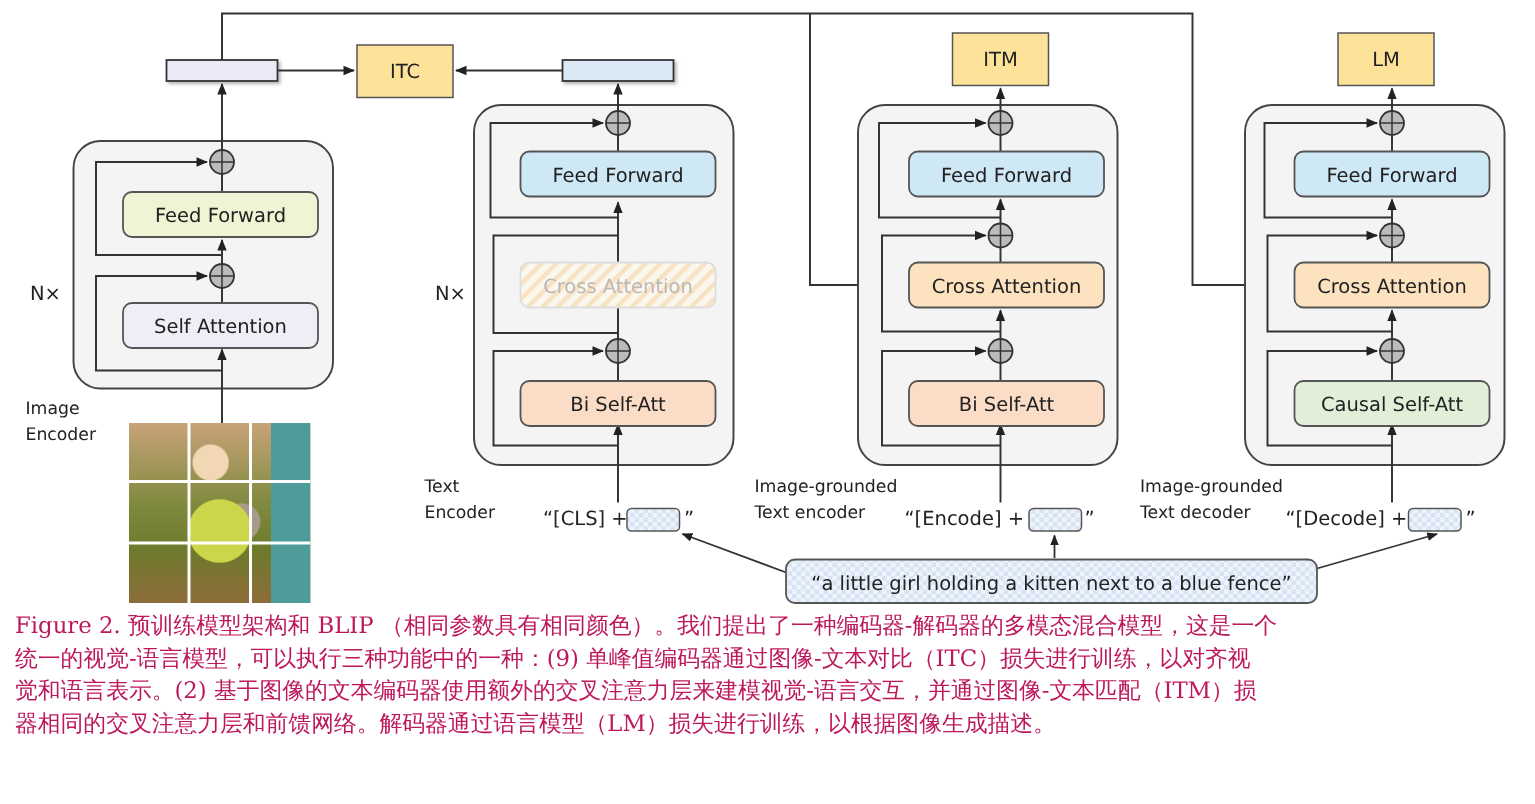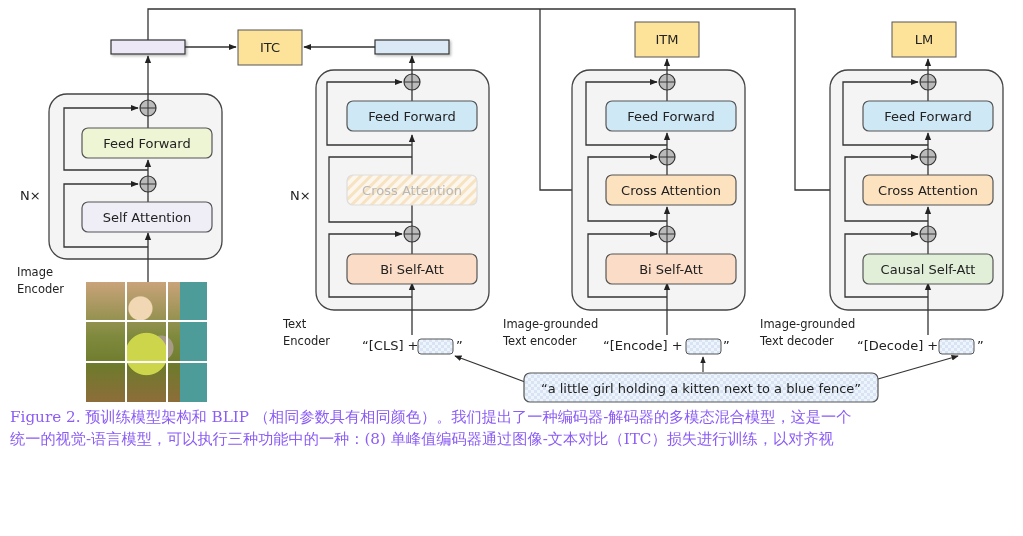--- a/index.html
+++ b/index.html
@@ -3,21 +3,21 @@
 <meta charset="utf-8">
 <style>
   html, body { margin: 0; padding: 0; background: #ffffff; }
   body { width: 1023px; height: 536px; position: relative; overflow: hidden; font-family: "DejaVu Sans", "Liberation Sans", sans-serif; }
   #diagram { position: absolute; left: 0; top: 0; width: 1023px; height: 405px; }
   .blk-text { font-family: "DejaVu Sans", sans-serif; font-size: 13px; fill: #222; }
   .lbl-text { font-family: "DejaVu Sans", sans-serif; font-size: 11.5px; fill: #222; }
   .caption {
     position: absolute; left: 10px; top: 407px; width: 1005px;
     font-family: "DejaVu Serif", "Liberation Serif", serif;
-    font-size: 15.2px; line-height: 21.5px; color: #8b5cf6;
+    font-size: 15.2px; line-height: 21.5px; color: #be185d;
   }
   .photo { position: absolute; left: 86px; top: 282px; width: 121px; height: 120px; overflow: hidden; }
   .photo .bg { position: absolute; inset: 0;
     background:
       linear-gradient(90deg, rgba(0,0,0,0) 0 78%, #4d9c9a 78% 100%),
       radial-gradient(circle at 45% 22%, #f1d7b3 0 10%, rgba(0,0,0,0) 11%),
       radial-gradient(circle at 50% 60%, #cdd64a 0 22%, rgba(0,0,0,0) 23%),
       radial-gradient(circle at 62% 55%, #a89a88 0 12%, rgba(0,0,0,0) 13%),
       linear-gradient(180deg, #c9a37a 0%, #7f8a3e 45%, #6e7a2c 70%, #8d6d3a 100%);
   }
@@ -250,14 +250,16 @@
 <div class="photo">
   <div class="bg"></div>
   <div class="gridv" style="left:39px;top:0;width:2px;height:120px;"></div>
   <div class="gridv" style="left:80px;top:0;width:2px;height:120px;"></div>
   <div class="gridh" style="left:0;top:38px;width:121px;height:2px;"></div>
   <div class="gridh" style="left:0;top:79px;width:121px;height:2px;"></div>
 </div>
 
 <div class="caption">
   <div>Figure 2. 预训练模型架构和 BLIP （相同参数具有相同颜色）。我们提出了一种编码器-解码器的多模态混合模型，这是一个</div>
-  <div>统一的视觉-语言模型，可以执行三种功能中的一种：(8) 单峰值编码器通过图像-文本对比（ITC）损失进行训练，以对齐视</div>
+  <div>统一的视觉-语言模型，可以执行三种功能中的一种：(9) 单峰值编码器通过图像-文本对比（ITC）损失进行训练，以对齐视</div>
+  <div>觉和语言表示。(2) 基于图像的文本编码器使用额外的交叉注意力层来建模视觉-语言交互，并通过图像-文本匹配（ITM）损</div>
+  <div>器相同的交叉注意力层和前馈网络。解码器通过语言模型（LM）损失进行训练，以根据图像生成描述。</div>
 </div>
 
 </body></html>

